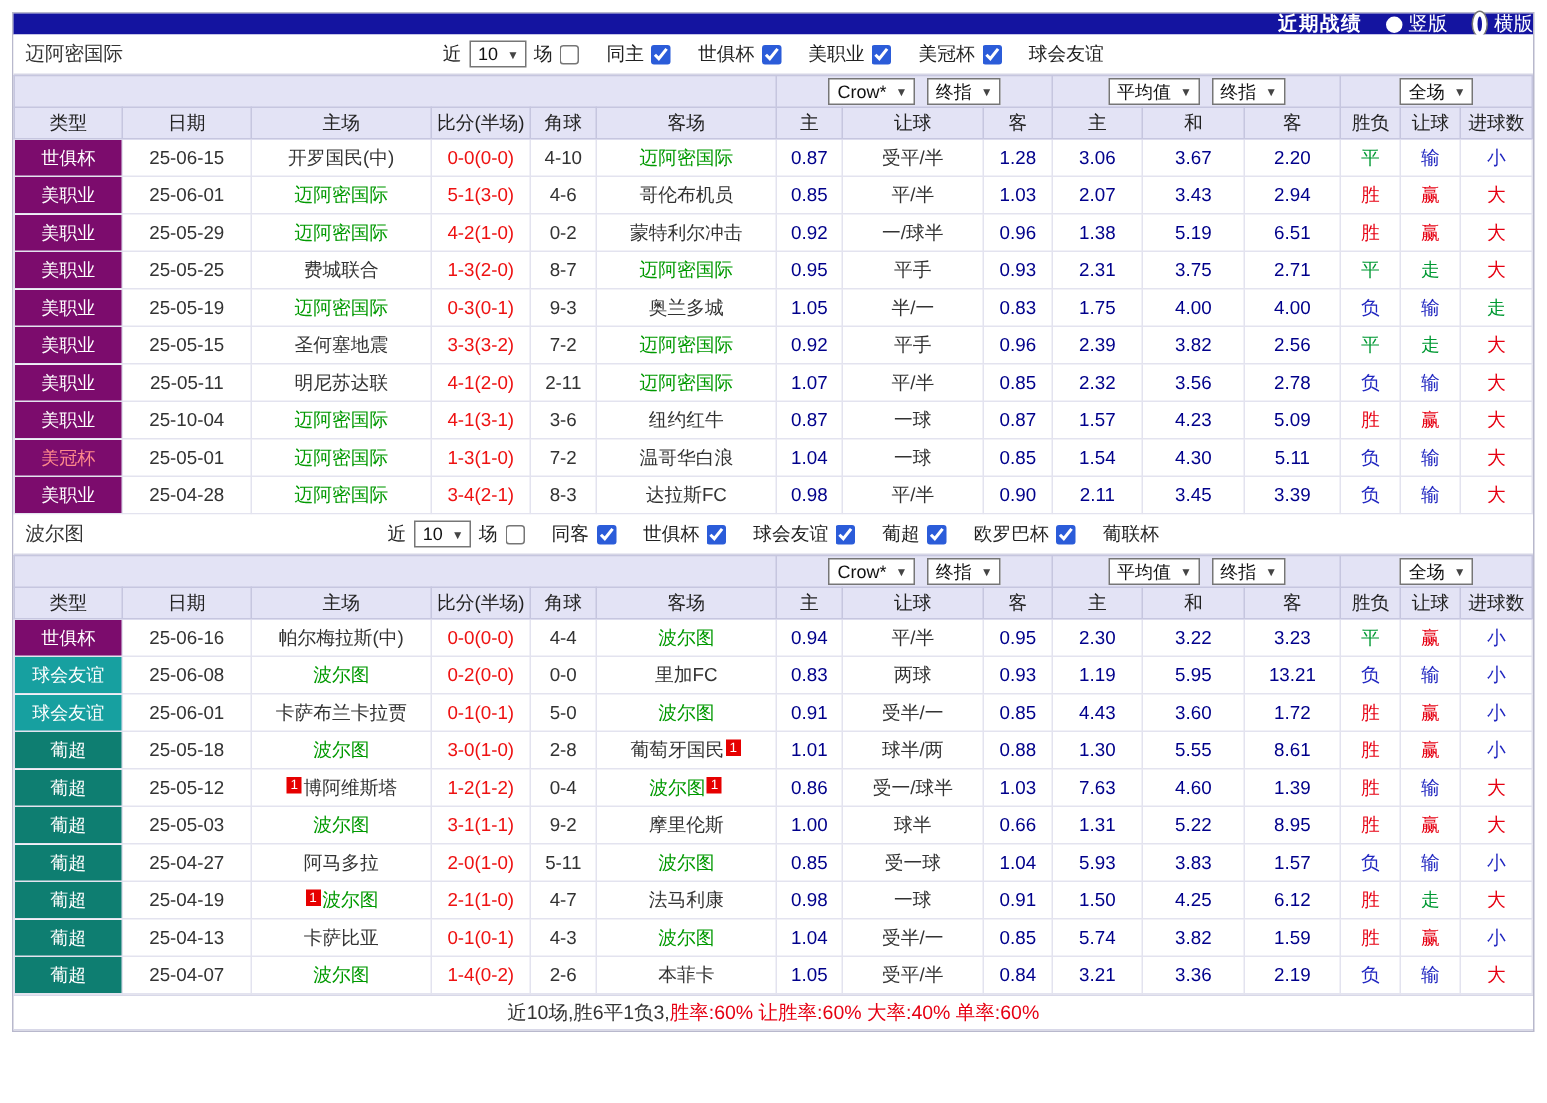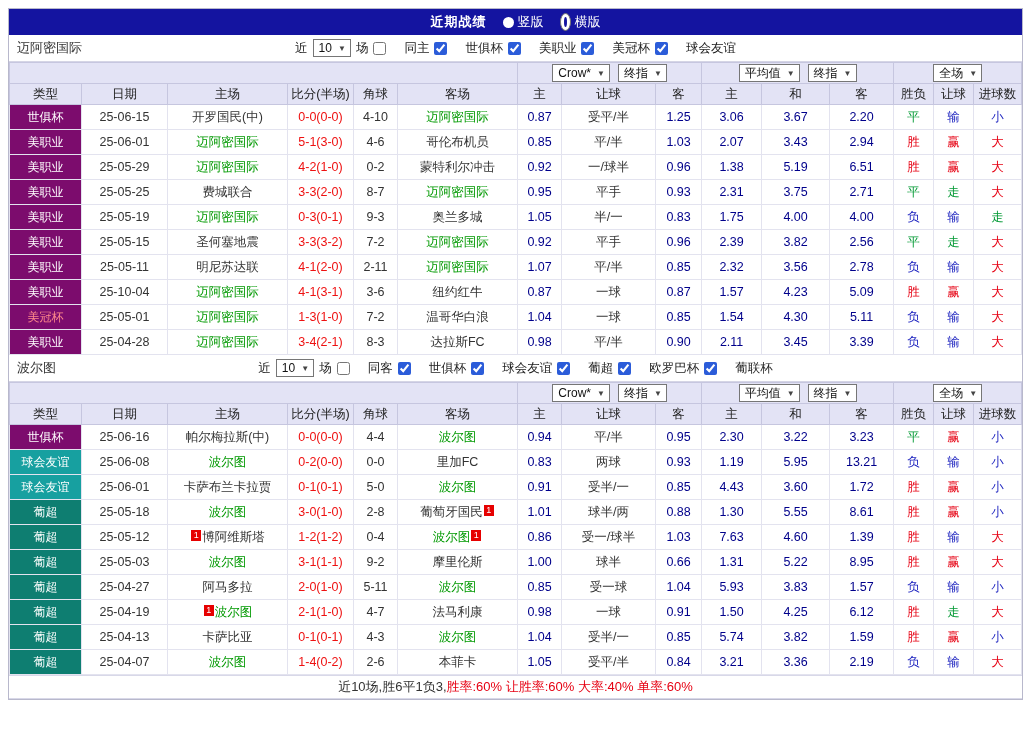--- a/index.html
+++ b/index.html
@@ -1,20 +1,20 @@
 <!DOCTYPE html>
 <html><head>
 <meta charset="utf-8">
 <style>
   * { box-sizing: border-box; }
   body { margin:0; background:#fff; font-family:"Liberation Sans","DejaVu Sans",sans-serif; }
   .page { width:1015px; margin:8px; border:1px solid #b8b8cc; }
 
   
-  .topbar { height:26px; background:#1414a0; color:#fff; display:flex; align-items:center; justify-content:center; gap:16px; font-size:13px; }
+  .topbar { height:14px; background:#1414a0; color:#fff; display:flex; align-items:center; justify-content:flex-end; gap:16px; font-size:13px; }
   .topbar-title { font-weight:bold; letter-spacing:1px; }
   .radio { display:inline-flex; align-items:center; gap:4px; cursor:pointer; }
   .rc { width:11px; height:11px; border-radius:50%; background:#fff; position:relative; }
   .rc.sel::after { content:''; position:absolute; inset:3px; border-radius:50%; background:#1414a0; }
 
   
   .sec-head { position:relative; height:27px; display:flex; align-items:center; justify-content:center; background:#fff; font-size:13px; border-bottom:1px solid #d5d5e5; }
   .team-name { position:absolute; left:8px; color:#333; }
   .filters { display:flex; align-items:center; gap:5px; color:#222; font-size:12.5px; }
   .filters label.cb { display:inline-flex; align-items:center; gap:18px; cursor:pointer; }
@@ -164,21 +164,21 @@
       <tbody>
           <tr>
             <td class="league" style="background: rgb(124, 12, 109); color: rgb(255, 255, 255);">世俱杯</td>
             <td class="date">25-06-15</td>
             <td class="team"><span>开罗国民(中)</span></td>
             <td class="score">0-0(0-0)</td>
             <td class="corner">4-10</td>
             <td class="team"><span class="tgreen">迈阿密国际</span></td>
             <td class="odds">0.87</td>
             <td class="hcap">受平/半</td>
-            <td class="odds">1.25</td>
+            <td class="odds">1.28</td>
             <td class="odds">3.06</td>
             <td class="odds">3.67</td>
             <td class="odds">2.20</td>
             <td class="res" style="color: rgb(0, 153, 51);">平</td>
             <td class="res" style="color: rgb(32, 38, 192);">输</td>
             <td class="res" style="color: rgb(32, 38, 192);">小</td>
           </tr>
           <tr>
             <td class="league" style="background: rgb(124, 12, 109); color: rgb(255, 255, 255);">美职业</td>
             <td class="date">25-06-01</td>
@@ -210,21 +210,21 @@
             <td class="odds">5.19</td>
             <td class="odds">6.51</td>
             <td class="res" style="color: rgb(230, 0, 18);">胜</td>
             <td class="res" style="color: rgb(230, 0, 18);">赢</td>
             <td class="res" style="color: rgb(230, 0, 18);">大</td>
           </tr>
           <tr>
             <td class="league" style="background: rgb(124, 12, 109); color: rgb(255, 255, 255);">美职业</td>
             <td class="date">25-05-25</td>
             <td class="team"><span>费城联合</span></td>
-            <td class="score">3-3(2-0)</td>
+            <td class="score">1-3(2-0)</td>
             <td class="corner">8-7</td>
             <td class="team"><span class="tgreen">迈阿密国际</span></td>
             <td class="odds">0.95</td>
             <td class="hcap">平手</td>
             <td class="odds">0.93</td>
             <td class="odds">2.31</td>
             <td class="odds">3.75</td>
             <td class="odds">2.71</td>
             <td class="res" style="color: rgb(0, 153, 51);">平</td>
             <td class="res" style="color: rgb(0, 153, 51);">走</td>

